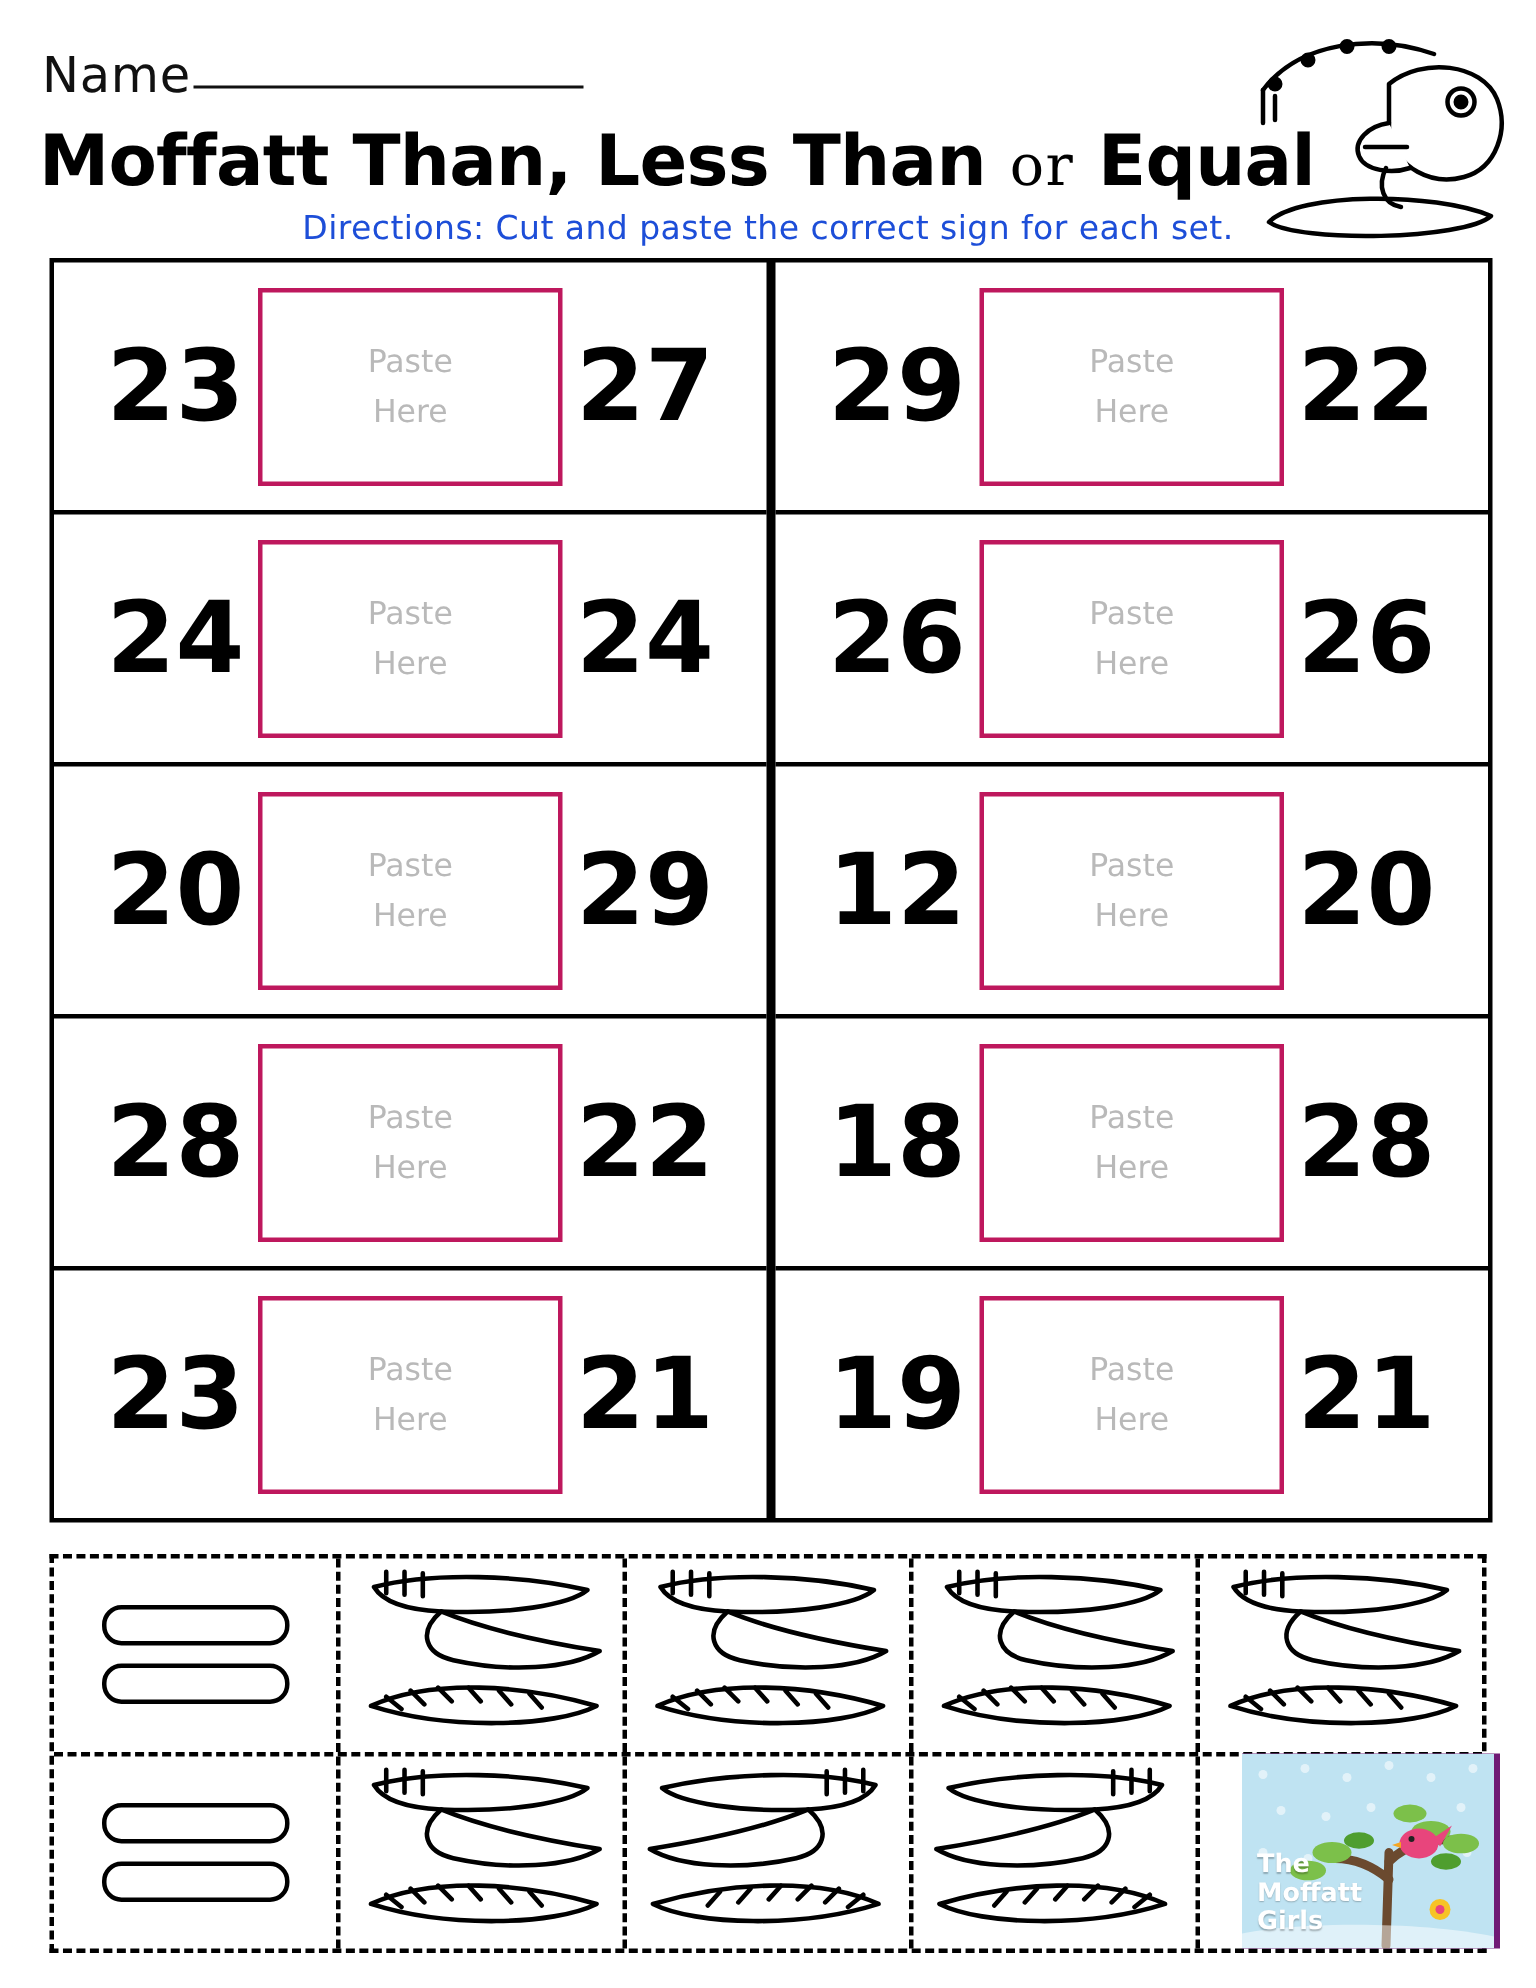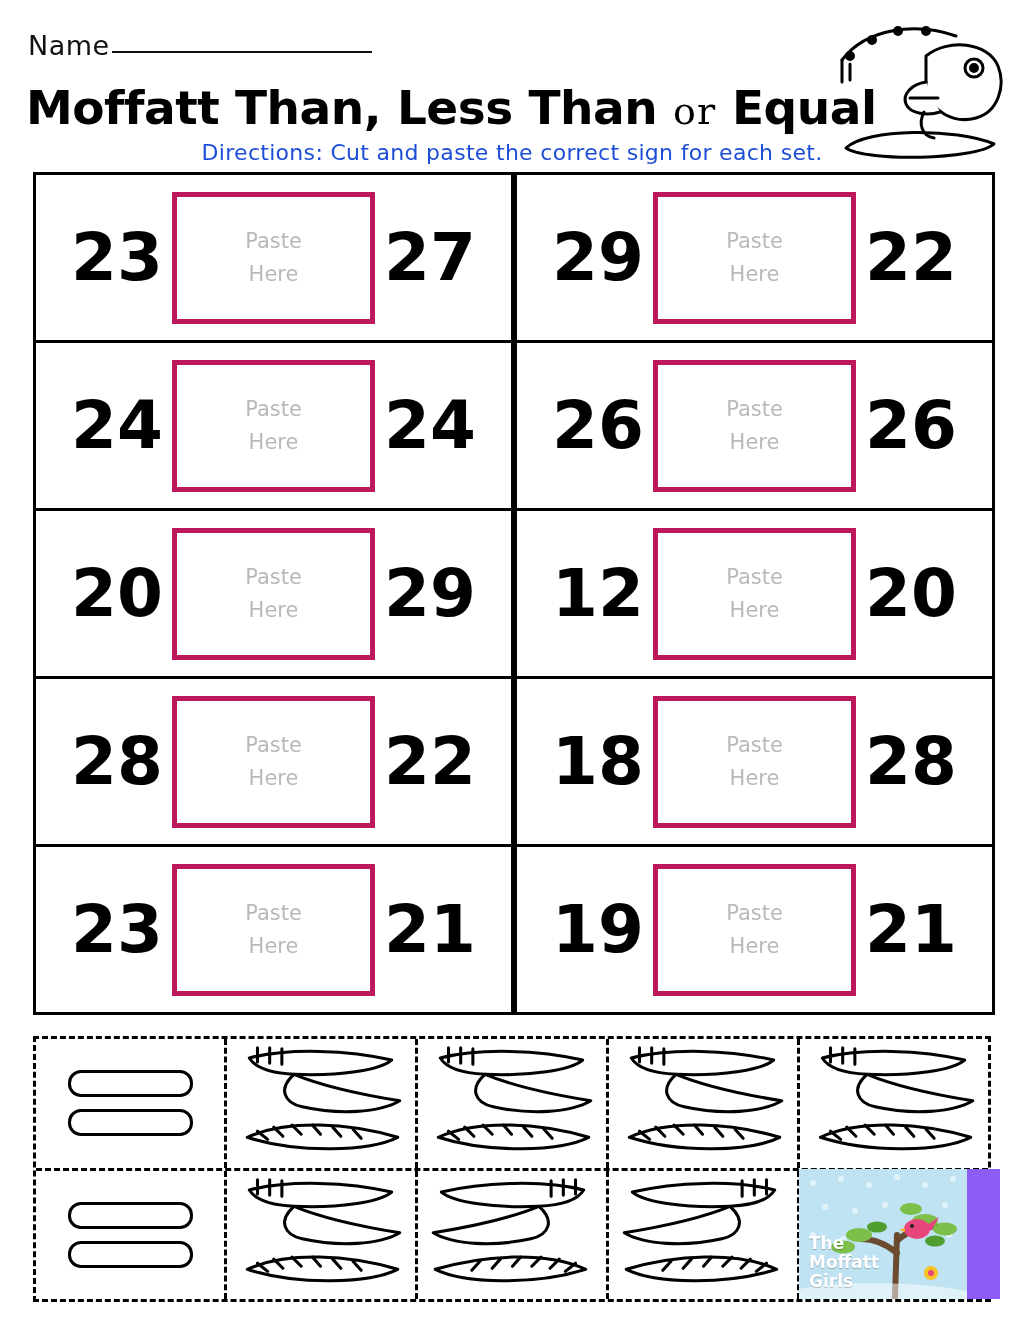--- a/index.html
+++ b/index.html
@@ -22,21 +22,21 @@
     height: 1325px;
     background: #fff;
   }
 
   
   .name-row {
     position: absolute;
     left: 28px;
     top: 30px;
     font-family: "DejaVu Sans", sans-serif;
-    font-size: 27px;
+    font-size: 33px;
     color: #111;
     letter-spacing: 0.5px;
   }
   .name-label { font-weight: 500; }
   .name-line {
     display: inline-block;
     border-bottom: 2px solid #111;
     width: 260px;
     margin-left: 2px;
     vertical-align: 2px;
@@ -113,21 +113,21 @@
     font-weight: bold;
     font-family: "DejaVu Sans", sans-serif;
     color: #000;
     width: 110px;
     text-align: center;
     line-height: 1;
   }
   .paste-box {
     width: 203px;
     height: 132px;
-    border: 5px solid #be185d;
+    border: 3px solid #be185d;
     box-sizing: border-box;
     display: flex;
     flex-direction: column;
     align-items: center;
     justify-content: center;
     color: #b9b9b9;
     font-size: 21px;
     line-height: 1.55;
   }
 
@@ -176,23 +176,23 @@
     background: #fff;
   }
 
   .gator-cell { width: 100%; height: 100%; }
 
   
   .logo {
     position: absolute;
     right: 24px;
     bottom: 26px;
-    width: 201px;
+    width: 172px;
     height: 130px;
-    background: #8b5cf6;
+    background: #701a75;
     overflow: hidden;
   }
   .logo-text {
     position: absolute;
     left: 10px;
     bottom: 8px;
     font-family: "DejaVu Sans", sans-serif;
     font-size: 17px;
     color: #ffffff;
     line-height: 1.12;

